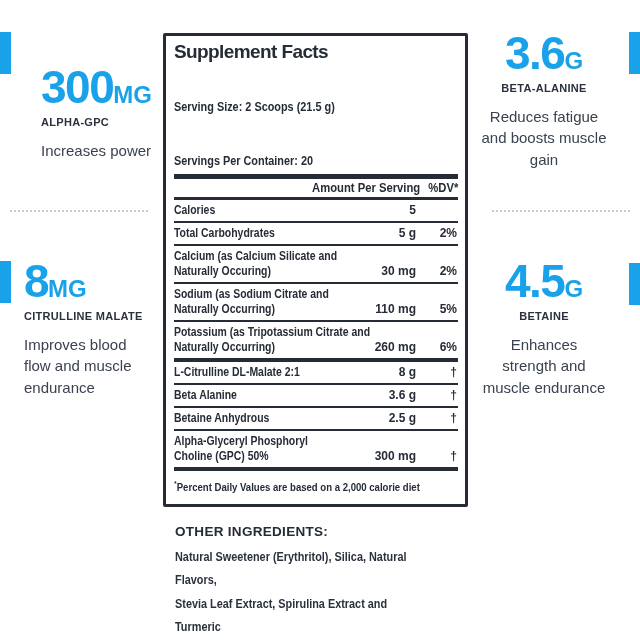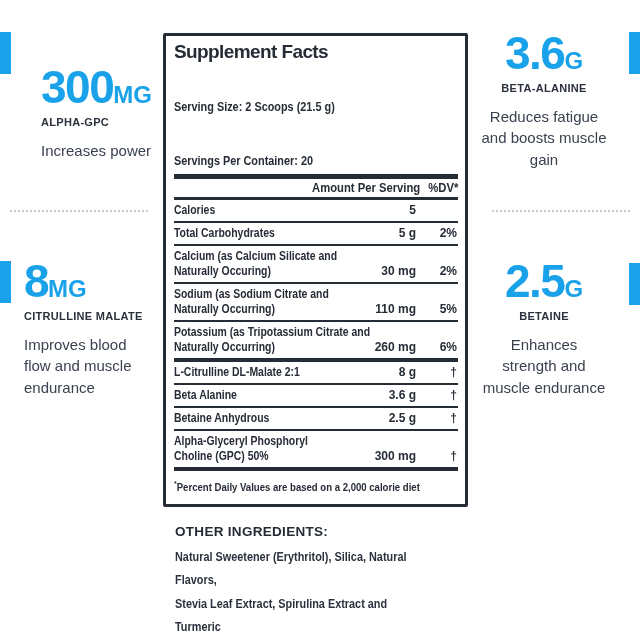--- a/index.html
+++ b/index.html
@@ -85,21 +85,21 @@
 
 <div class="callout co-bl">
   <div class="co-number"><span>8</span><span class="co-unit">MG</span></div>
   <div class="co-name">CITRULLINE MALATE</div>
   <div class="co-desc">Improves blood
 flow and muscle
 endurance</div>
 </div>
 
 <div class="callout right co-br">
-  <div class="co-number"><span>2.5</span><span class="co-unit">G</span></div>
+  <div class="co-number"><span>4.5</span><span class="co-unit">G</span></div>
   <div class="co-name">BETAINE</div>
   <div class="co-desc">Enhances
 strength and
 muscle endurance</div>
 </div>
 
 <div class="center-col">
   <div class="panel">
     <div class="sf-title">Supplement Facts</div>
     <div class="serving-line"><span class="condense">Serving Size: 2 Scoops (21.5 g)</span></div>

